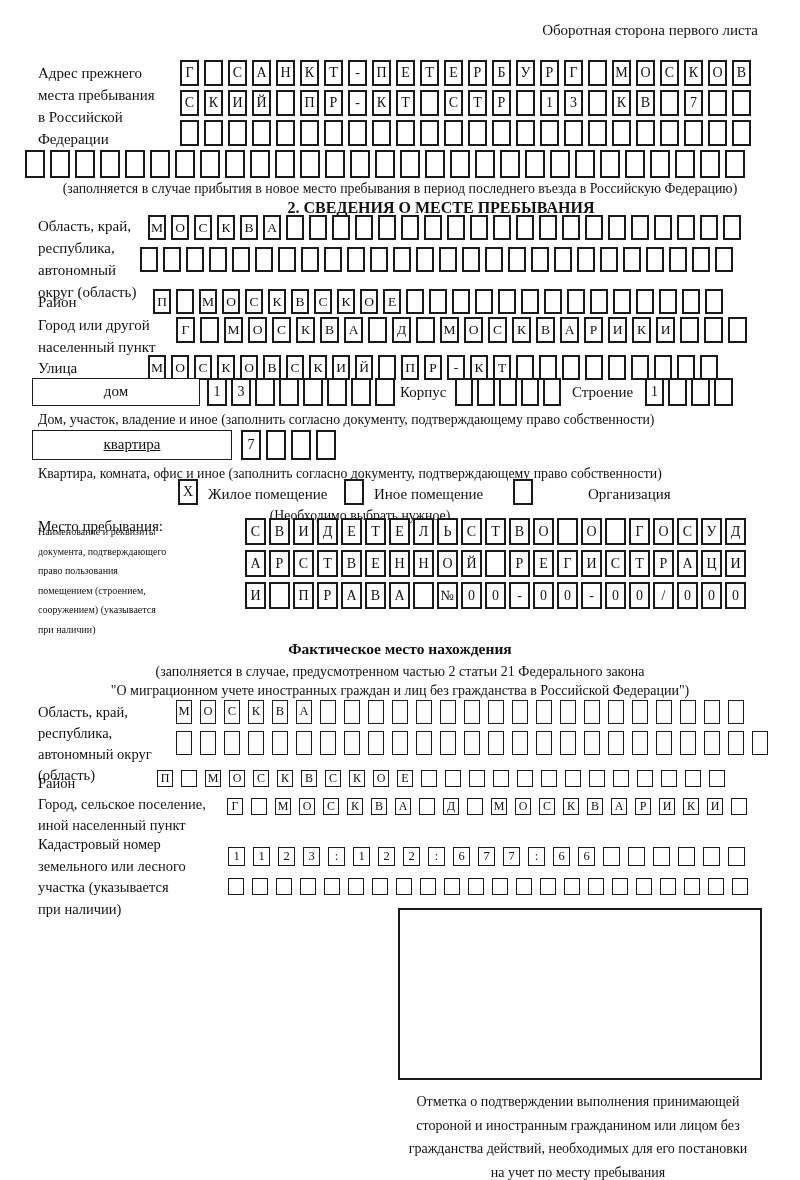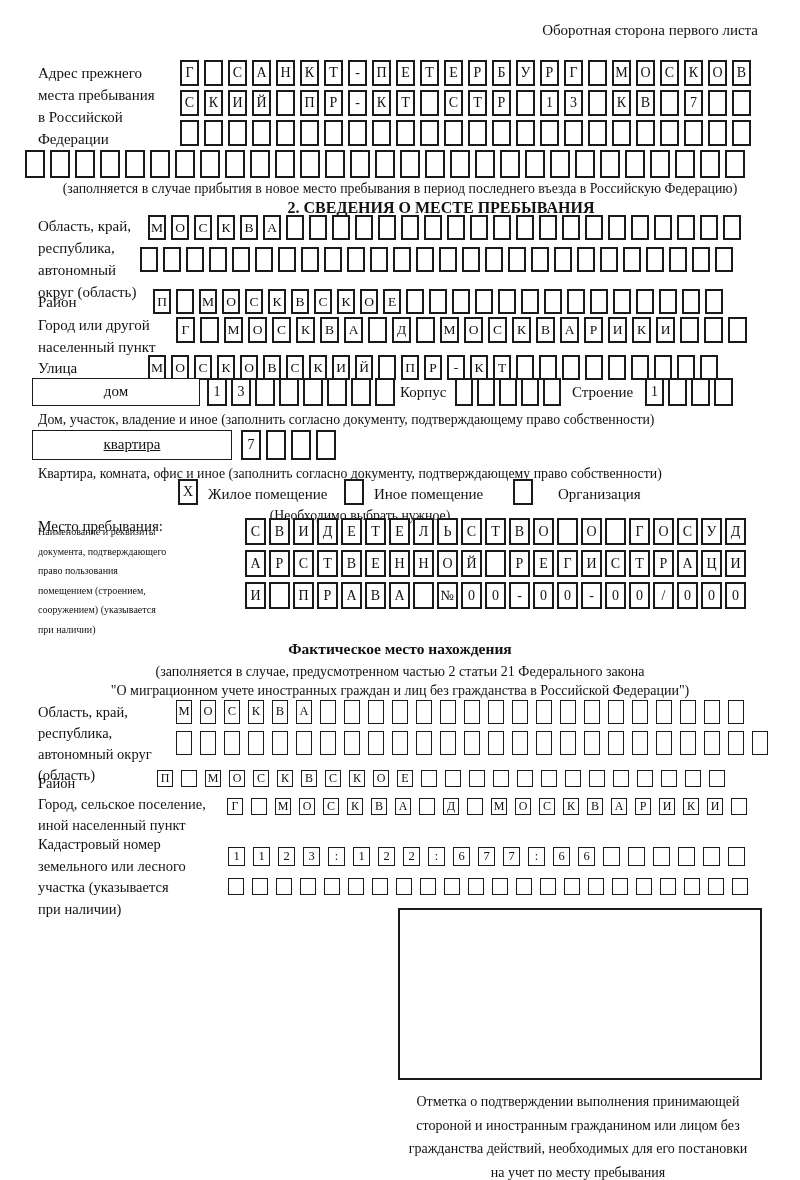--- a/index.html
+++ b/index.html
@@ -343,21 +343,21 @@
       <span class="cell"></span>
     </div>
   <div class="abs cap" style="left:38px;top:466px;">Квартира, комната, офис и иное (заполнить согласно документу, подтверждающему право собственности)</div>
 
   <div class="abs lbl" style="left:38px;top:483px;margin-top:32px;">Место пребывания:</div>
   <div class="chk" style="left:178px;top:479px;">X</div>
   <div class="abs lbl" style="left:208px;top:483px;">Жилое помещение</div>
   <div class="chk" style="left:344px;top:479px;"></div>
   <div class="abs lbl" style="left:374px;top:483px;">Иное помещение</div>
   <div class="chk" style="left:513px;top:479px;"></div>
-  <div class="abs lbl" style="left:558px;top:483px;text-align:center;">Организация</div>
+  <div class="abs lbl" style="left:588px;top:483px;text-align:center;">Организация</div>
   <div class="abs cap" style="left:100px;top:508px;width:520px;text-align:center;">(Необходимо выбрать нужное)</div>
 
   <div class="abs lbl" style="left:38px;top:522px;width:210px;font-size:10px;line-height:19.5px;">Наименование и реквизиты
 документа, подтверждающего
 право пользования
 помещением (строением,
 сооружением) (указывается
 при наличии)</div>
   <div class="cells g-doc" style="left:245px;top:518px;">
       <span class="cell">С</span>

